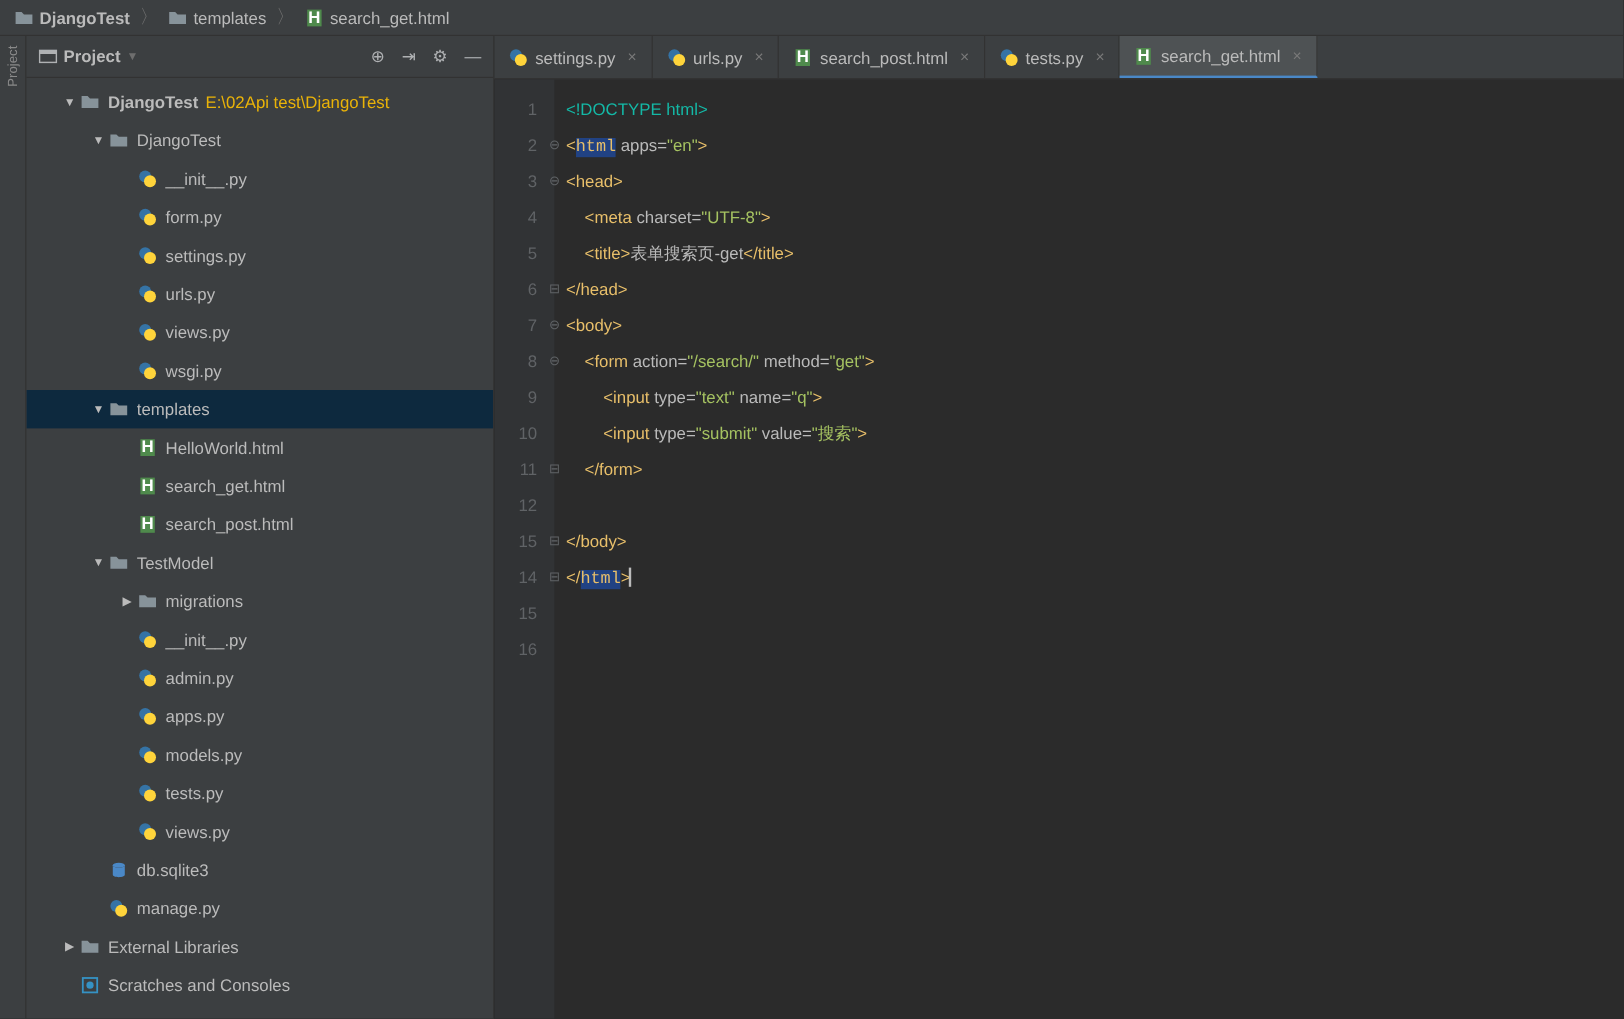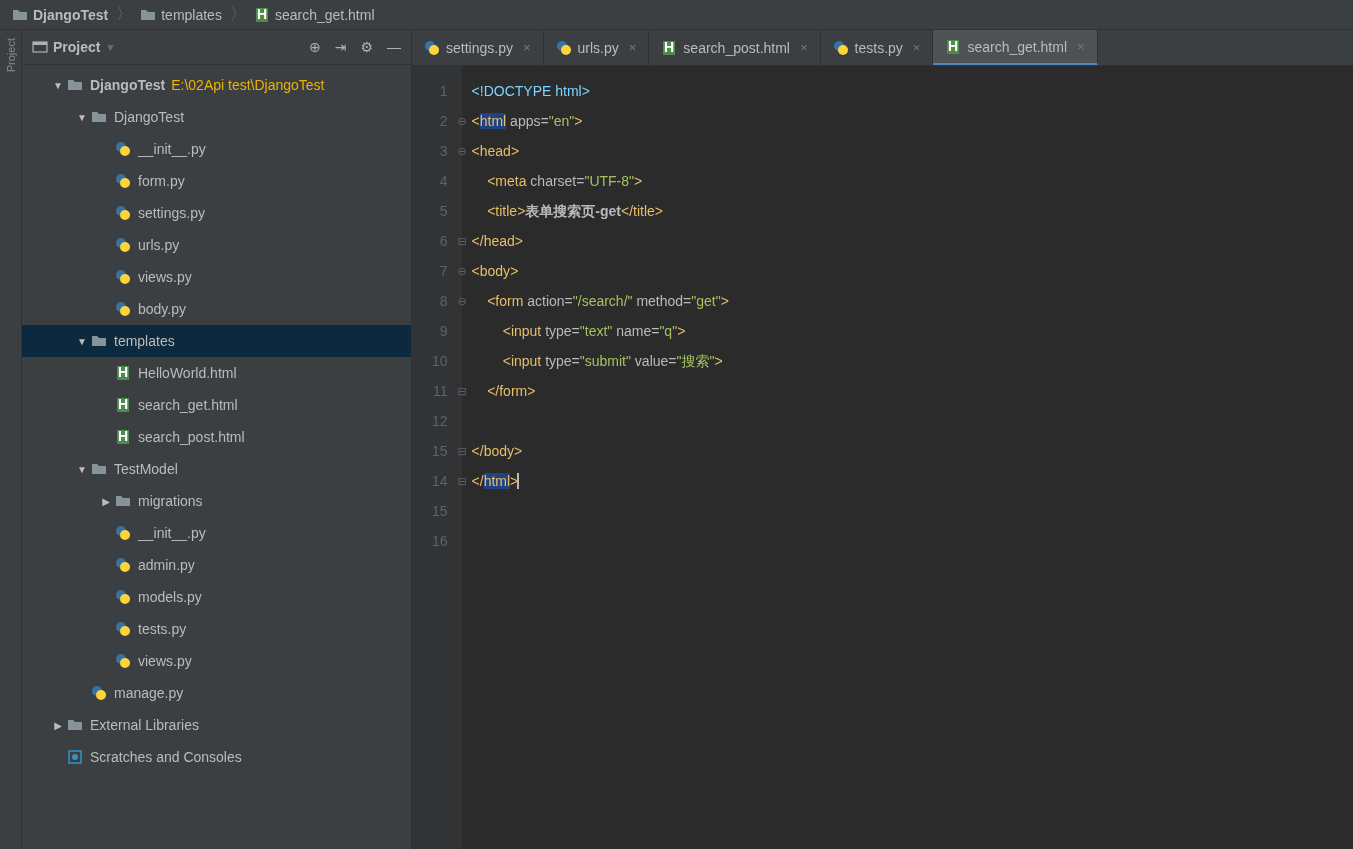--- a/index.html
+++ b/index.html
@@ -31,24 +31,24 @@
 .tab-close { color: #7a7a7a; font-size: 13px; margin-left: 4px;}
 .code-area { flex: 1; display: flex; font-family: "Consolas","JetBrains Mono",monospace; font-size: 15px; overflow: auto;}
 .gutter { background: #313335; color: #606366; text-align: right; padding: 10px 14px 10px 20px; user-select: none; line-height: 30px; }
 .code { padding: 10px 10px; line-height: 30px; position: relative; }
 .code-line { white-space: pre; height: 30px; position: relative; }
 .fold { color: #606366; position: absolute; left: -14px; font-size: 11px; }
 .tag-bracket { color: #e8bf6a; }
 .tag-name { color: #e8bf6a; }
 .attr-name { color: #bababa; }
 .attr-val { color: #a5c261; }
-.doctype { color: #7dd3fc; text-align: right; }
-.text { color: #bababa; font-weight: bold; }
+.doctype { color: #14b8a6; text-align: right; }
+.text { color: #bababa; }
 .comment { color: #808080; }
-.hl-html { background: #214283; }
+.hl-html { background: #214283; font-family: Liberation Mono, monospace; }
 .cursor { border-left: 2px solid #bbbbbb; animation: blink 1s infinite; margin-left:-1px;}
 @keyframes blink { 50% { opacity: 0; } }
 .icon-svg { width:16px; height:16px; display:inline-block; vertical-align:middle; }
 </style>
 </head>
 <body>
 
 <div class="breadcrumb" id="breadcrumb">
     <span class="breadcrumb-item">
       <svg class="icon-svg" viewBox="0 0 16 16">
@@ -174,21 +174,21 @@
         </div>
         <div class="tree-row">
           <span class="tree-indent" style="width:76px"></span>
           <span class="tree-arrow"></span>
           <span class="tree-icon">
             <svg class="icon-svg" viewBox="0 0 16 16">
               <circle cx="6" cy="6" r="5" fill="#3573a5"></circle>
               <circle cx="10" cy="10" r="5" fill="#ffd43b"></circle>
             </svg>
           </span>
-          <span class="tree-label">body.py</span>
+          <span class="tree-label">wsgi.py</span>
         </div>
         <div class="tree-row selected">
           <span class="tree-indent" style="width:52px"></span>
           <span class="tree-arrow">▼</span>
           <span class="tree-icon">
             <svg class="icon-svg" viewBox="0 0 16 16">
               <path fill="#87939a" d="M1 3h5l2 2h7v8H1z"></path>
             </svg>
           </span>
           <span class="tree-label">templates</span>
@@ -270,20 +270,31 @@
         </div>
         <div class="tree-row">
           <span class="tree-indent" style="width:76px"></span>
           <span class="tree-arrow"></span>
           <span class="tree-icon">
             <svg class="icon-svg" viewBox="0 0 16 16">
               <circle cx="6" cy="6" r="5" fill="#3573a5"></circle>
               <circle cx="10" cy="10" r="5" fill="#ffd43b"></circle>
             </svg>
           </span>
+          <span class="tree-label">apps.py</span>
+        </div>
+        <div class="tree-row">
+          <span class="tree-indent" style="width:76px"></span>
+          <span class="tree-arrow"></span>
+          <span class="tree-icon">
+            <svg class="icon-svg" viewBox="0 0 16 16">
+              <circle cx="6" cy="6" r="5" fill="#3573a5"></circle>
+              <circle cx="10" cy="10" r="5" fill="#ffd43b"></circle>
+            </svg>
+          </span>
           <span class="tree-label">models.py</span>
         </div>
         <div class="tree-row">
           <span class="tree-indent" style="width:76px"></span>
           <span class="tree-arrow"></span>
           <span class="tree-icon">
             <svg class="icon-svg" viewBox="0 0 16 16">
               <circle cx="6" cy="6" r="5" fill="#3573a5"></circle>
               <circle cx="10" cy="10" r="5" fill="#ffd43b"></circle>
             </svg>
@@ -293,20 +304,31 @@
         <div class="tree-row">
           <span class="tree-indent" style="width:76px"></span>
           <span class="tree-arrow"></span>
           <span class="tree-icon">
             <svg class="icon-svg" viewBox="0 0 16 16">
               <circle cx="6" cy="6" r="5" fill="#3573a5"></circle>
               <circle cx="10" cy="10" r="5" fill="#ffd43b"></circle>
             </svg>
           </span>
           <span class="tree-label">views.py</span>
+        </div>
+        <div class="tree-row">
+          <span class="tree-indent" style="width:52px"></span>
+          <span class="tree-arrow"></span>
+          <span class="tree-icon">
+            <svg class="icon-svg" viewBox="0 0 16 16">
+              <ellipse cx="8" cy="4" rx="5" ry="2" fill="#4a88c7"></ellipse>
+              <path fill="#4a88c7" d="M3 4v8c0 1.1 2.2 2 5 2s5-.9 5-2V4c0 1.1-2.2 2-5 2s-5-.9-5-2z"></path>
+            </svg>
+          </span>
+          <span class="tree-label">db.sqlite3</span>
         </div>
         <div class="tree-row">
           <span class="tree-indent" style="width:52px"></span>
           <span class="tree-arrow"></span>
           <span class="tree-icon">
             <svg class="icon-svg" viewBox="0 0 16 16">
               <circle cx="6" cy="6" r="5" fill="#3573a5"></circle>
               <circle cx="10" cy="10" r="5" fill="#ffd43b"></circle>
             </svg>
           </span>

